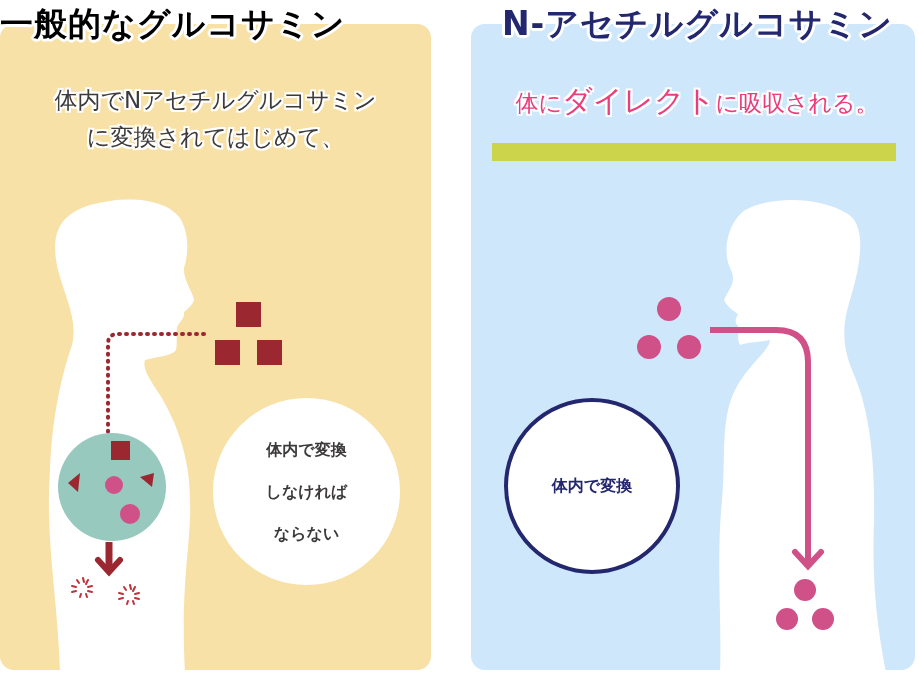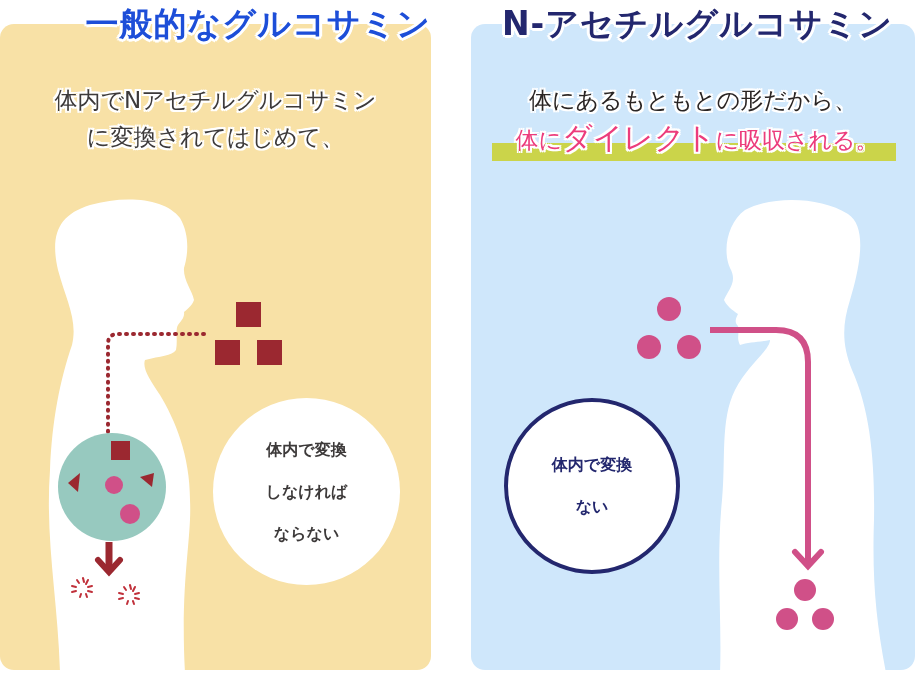--- a/index.html
+++ b/index.html
@@ -4,21 +4,21 @@
 <style>
   html, body { margin:0; padding:0; background:#ffffff; }
   body { width:919px; height:673px; position:relative; overflow:hidden;
          font-family:"DejaVu Sans","Liberation Sans",sans-serif; }
   .panel { position:absolute; top:24px; height:646px; border-radius:14px; overflow:hidden; }
   .panel-left { left:0; width:431px; background:#f8e1a6; }
   .panel-right { left:471px; width:444px; background:#cfe7fb; }
   .svgfill { position:absolute; left:0; top:0; }
   .title { position:absolute; top:2px; font-weight:bold; font-size:33px; letter-spacing:1px; white-space:nowrap;
            text-shadow: 3px 0 0 #fff,-3px 0 0 #fff,0 3px 0 #fff,0 -3px 0 #fff,2px 2px 0 #fff,-2px -2px 0 #fff,2px -2px 0 #fff,-2px 2px 0 #fff; }
-  .title-left { left:0; width:431px; text-align:right; color:#1d4ed8; }
+  .title-left { left:0; width:431px; text-align:left; color:#000000; }
   .title-right { left:449px; width:444px; text-align:right; color:#23276e; }
   .desc { position:absolute; font-weight:normal; font-size:23px; line-height:37px; text-align:center; white-space:nowrap;
           text-shadow: 2px 0 0 #fff,-2px 0 0 #fff,0 2px 0 #fff,0 -2px 0 #fff,2px 2px 0 #fff,-2px -2px 0 #fff,2px -2px 0 #fff,-2px 2px 0 #fff; }
   .desc-left { left:0; width:431px; top:82px; color:#3d3a3a; }
   .desc-right { left:471px; width:444px; top:82px; color:#2a2524; }
   .pink { color:#ec3c7c;padding-left:8px; }
   .big { font-size:30px; }
   .highlight-bar { position:absolute; left:492px; top:143px; width:404px; height:18px; background:#cbd44a; }
   .bubble { position:absolute; border-radius:50%; display:flex; align-items:center; justify-content:center;
             text-align:center; font-weight:bold; font-size:16px; line-height:42px; white-space:nowrap; }
@@ -93,31 +93,29 @@
 <div class="title title-left">一般的なグルコサミン</div>
 <div class="title title-right">N-アセチルグルコサミン</div>
 
 <div class="desc desc-left">
   <div>体内でNアセチルグルコサミン</div>
   <div>に変換されてはじめて、</div>
 </div>
 
 <div class="highlight-bar"></div>
 <div class="desc desc-right">
-  <div>体にあるもともとの形だから、</div>
   <div class="pink">
     <span>体に</span><span class="big">ダイレクト</span><span>に吸収される。</span>
   </div>
 </div>
 
 <div class="bubble bubble-left">
   <div>
     <div>体内で変換</div>
     <div>しなければ</div>
     <div>ならない</div>
   </div>
 </div>
 <div class="bubble bubble-right">
   <div>
     <div>体内で変換</div>
-    <div>ない</div>
   </div>
 </div>
 
 </body></html>

